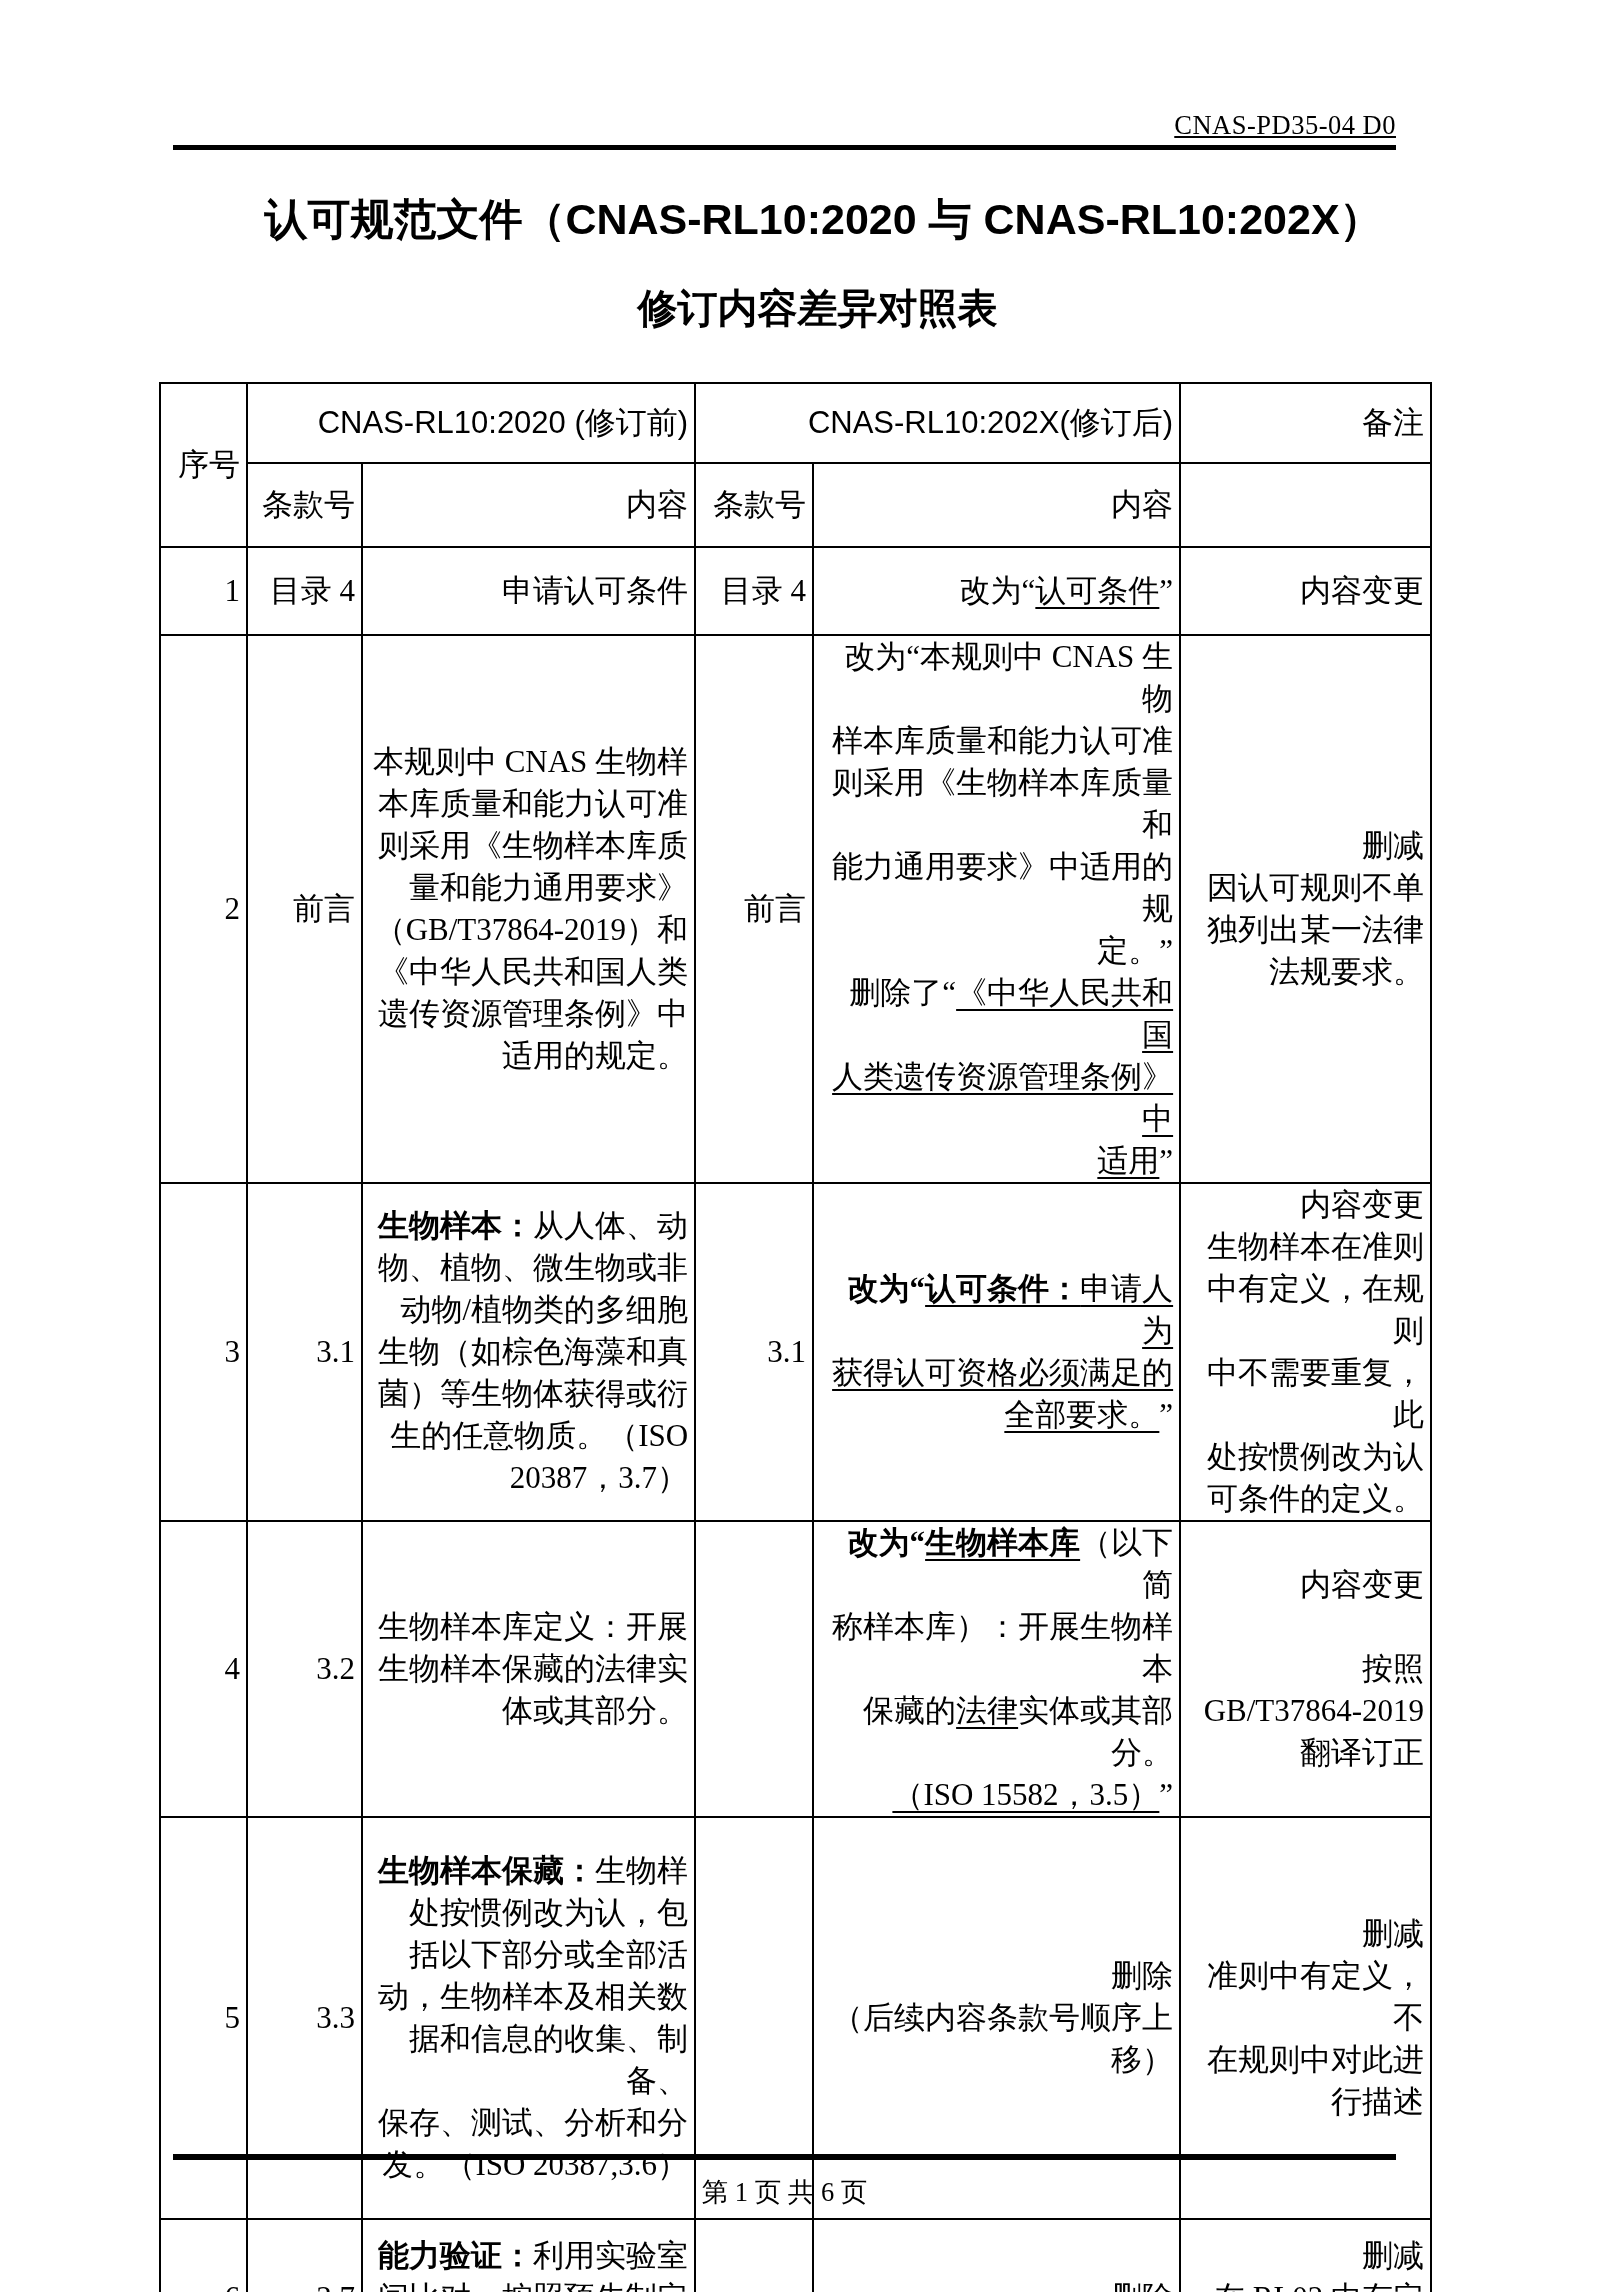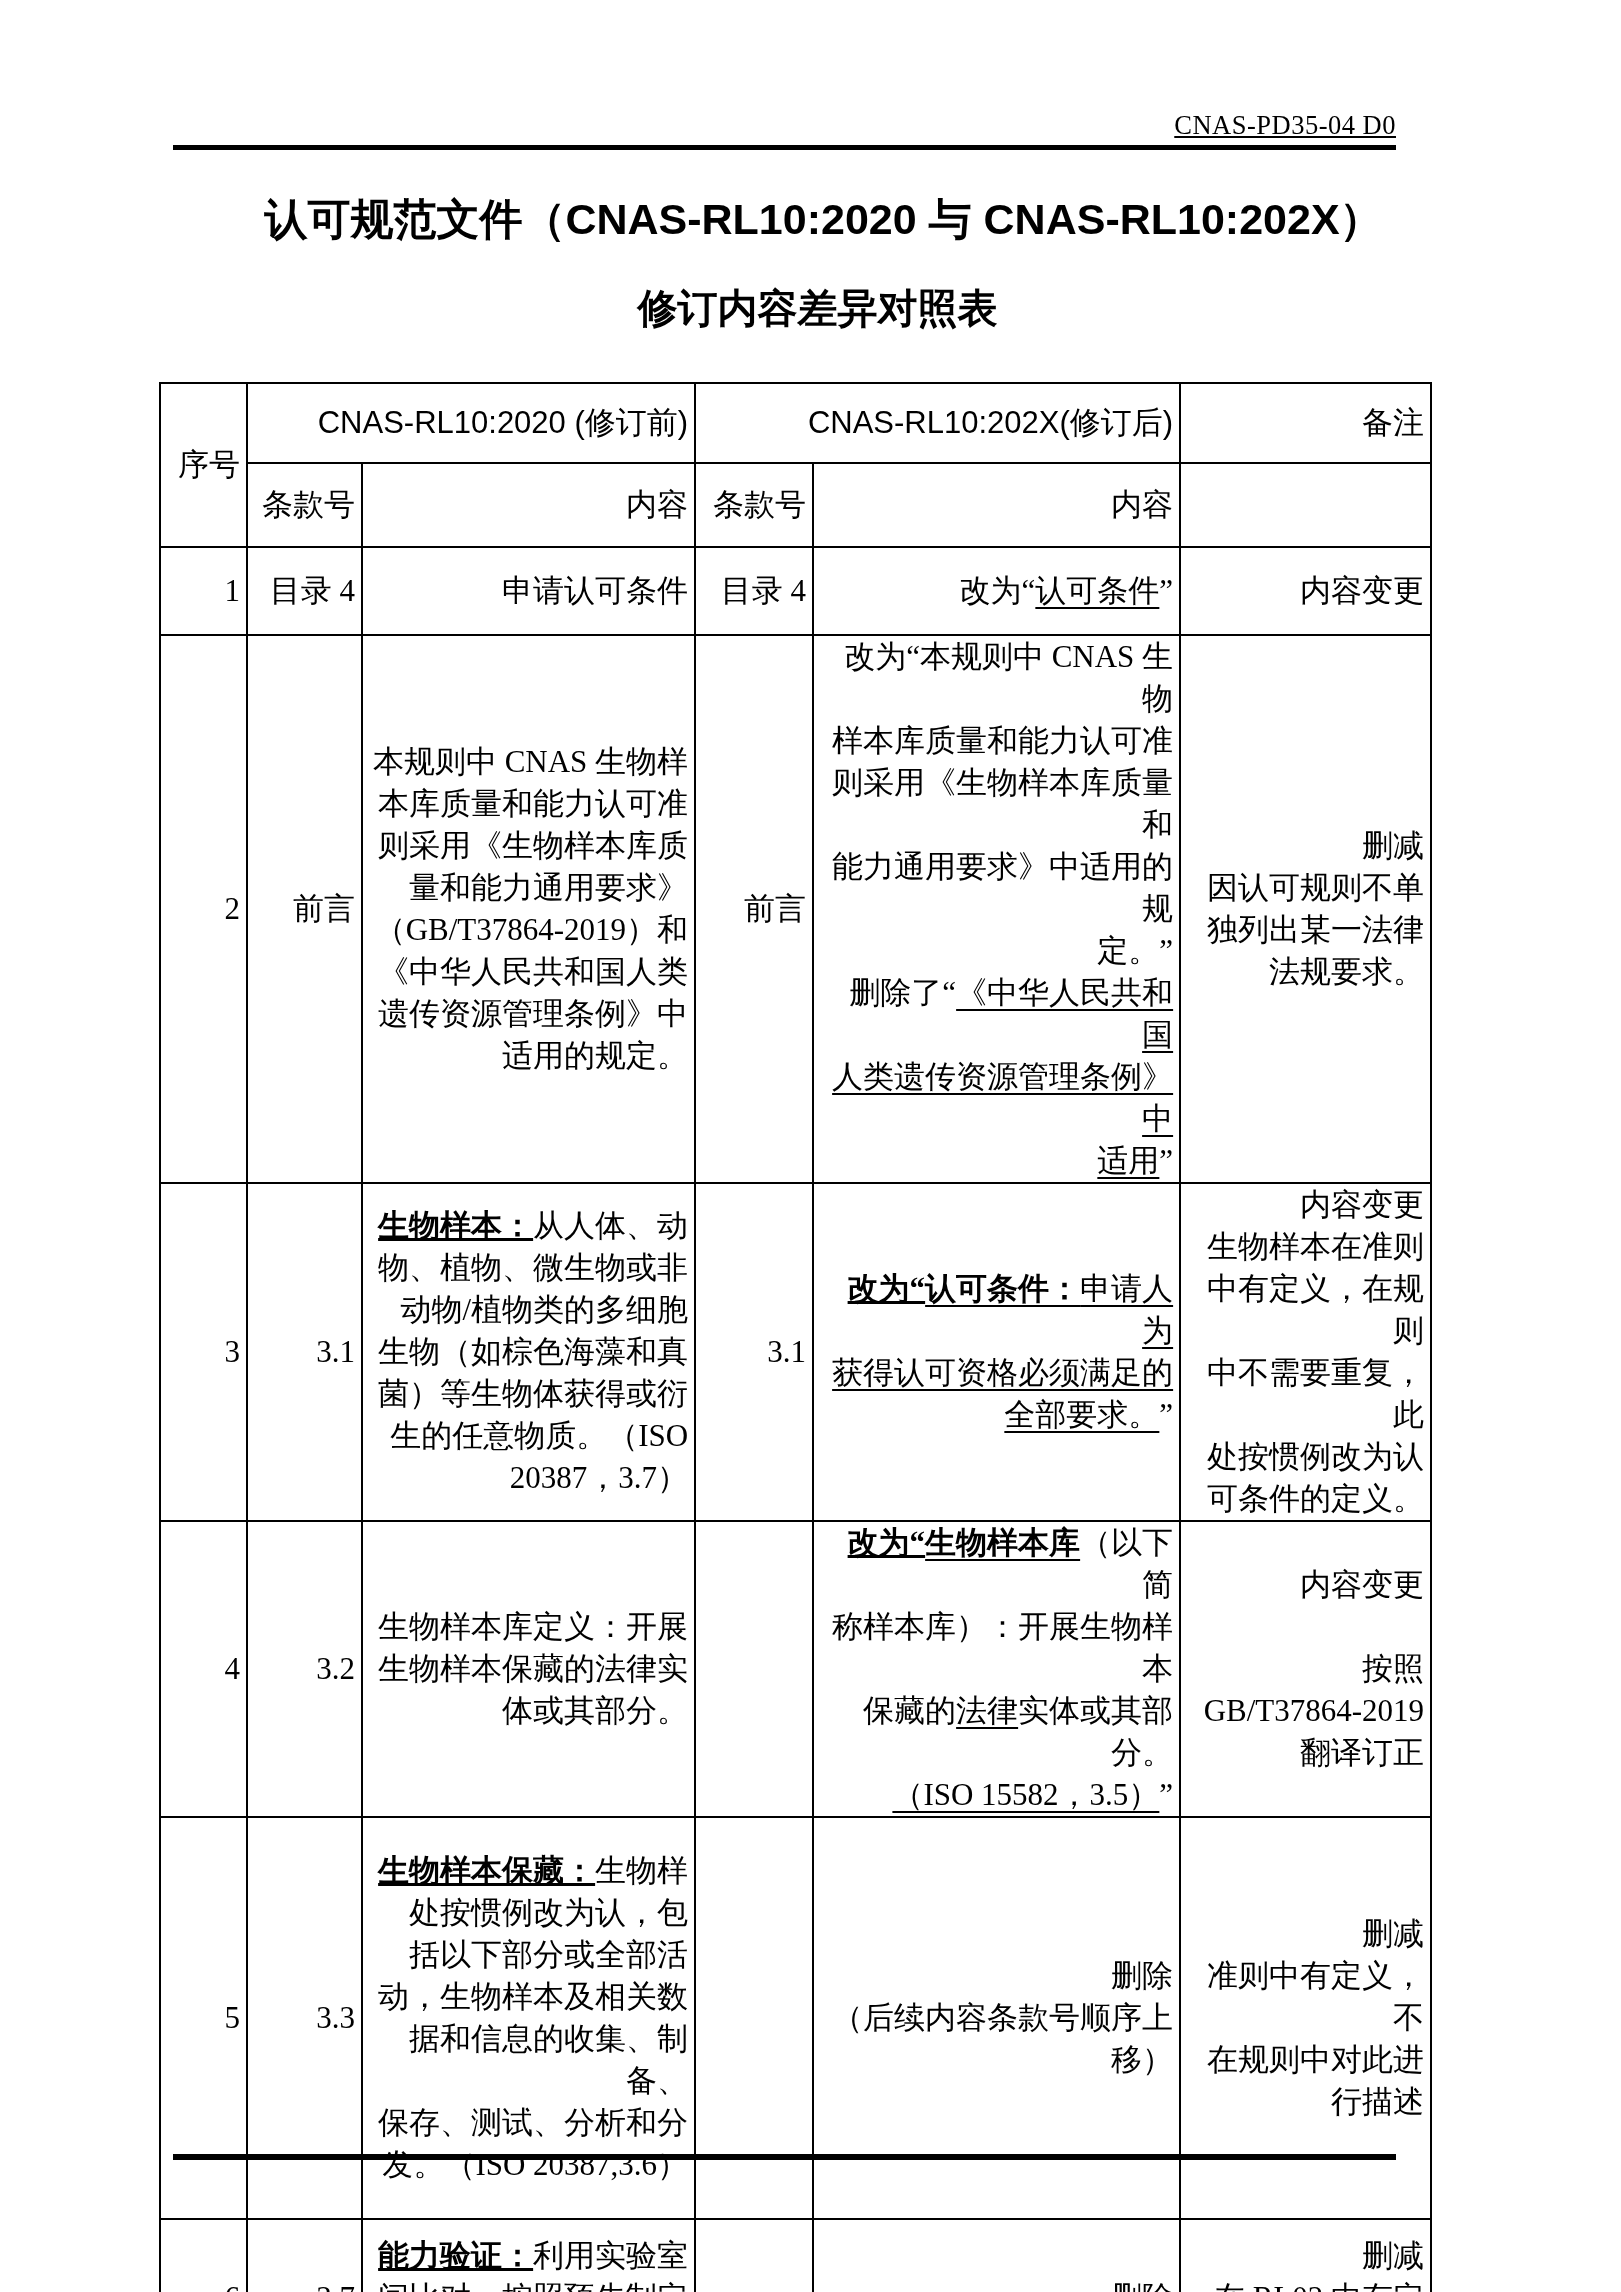--- a/index.html
+++ b/index.html
@@ -42,21 +42,21 @@
     text-align:right; vertical-align:middle;
     padding:0 5.9px; font-size:31px; line-height:42px;
     overflow:hidden;
   }
   table.cmp td span { white-space:pre-line; }
   .hdr {
     font-family:"Liberation Sans","DejaVu Sans",sans-serif;
     font-size:28px;
   }
   .hsong { font-size:29px; }
-  .b { font-weight:bold;text-decoration:underline; }
+  .b { font-weight:bold; }
   .u { text-decoration:underline; text-decoration-thickness:2px; text-underline-offset:5.9px; }
 
   tr.rh1 { height:80px; }
   tr.rh2 { height:84px; }
   tr.r1  { height:88px; }
   tr.r2  { height:341px; }
   tr.r3  { height:294px; }
   tr.r4  { height:294px; }
   tr.r5  { height:402px; }
   tr.r6  { height:157px; }
@@ -215,15 +215,16 @@
         <td></td>
         <td class="lh43"><span>删除</span></td>
         <td class="lh43"><span>删减
 在 RL02 中有定
 义，避免重复</span></td>
       </tr>
     </tbody>
   </table>
 
   <div class="footer-rule"></div>
+  <div class="footer-text">第 1 页 共 6 页</div>
 
 </div>
 
 
 </body></html>

